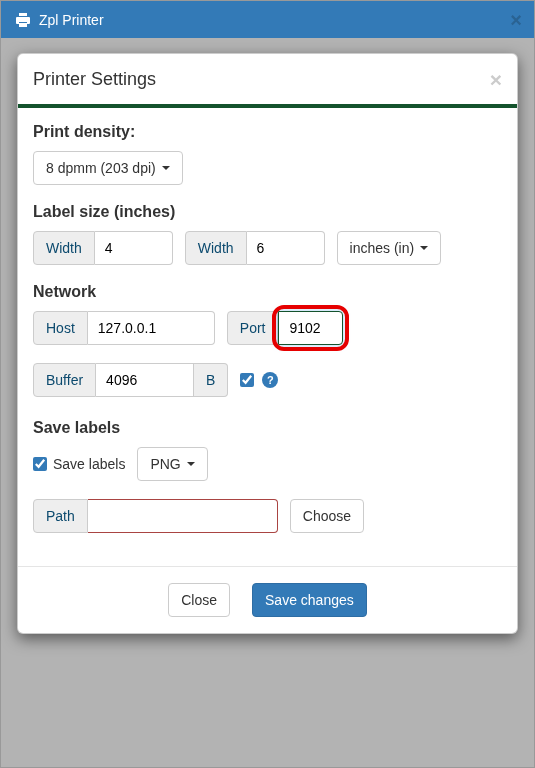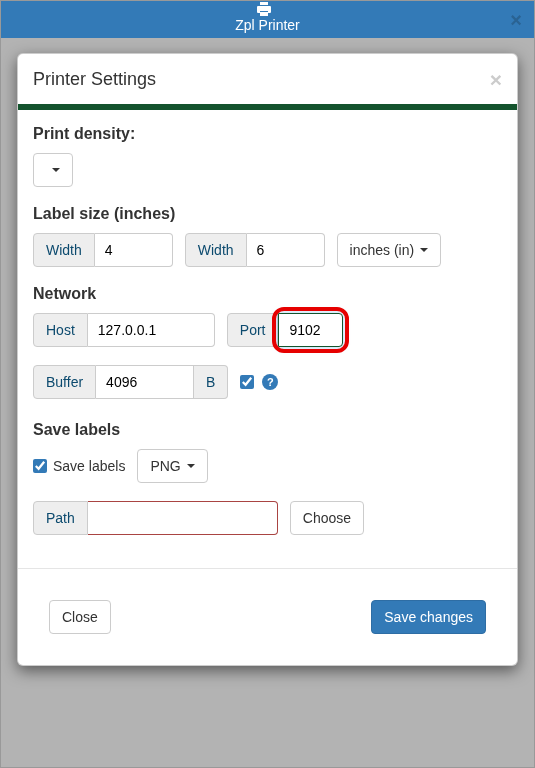--- a/index.html
+++ b/index.html
@@ -1,44 +1,44 @@
 <!DOCTYPE html>
 <html><head>
 <meta charset="utf-8">
 <style>
 * { box-sizing: border-box; margin: 0; padding: 0; }
 body { font-family: "Helvetica Neue", Helvetica, Arial, sans-serif; font-size: 14px; color: #333; background: #fff; width: 535px; height: 768px; overflow: hidden; border: 1px solid #999; }
-.titlebar { background: #337ab7; height: 38px; display: flex; align-items: center; padding: 0 14px; color: #fff; position: relative; flex-direction: column; }
+.titlebar { background: #337ab7; height: 38px; display: flex; align-items: center; padding: 0 14px; color: #fff; position: relative; }
 .titlebar .print-icon { margin-right: 8px; display: inline-flex; }
 .titlebar .title { font-size: 14px; }
 .titlebar .close-x { position: absolute; right: 12px; top: 8px; color: #2a6393; font-size: 20px; font-weight: bold; cursor: pointer; }
 .workspace { background: #b3b3b3; position: absolute; top: 38px; left: 1px; right: 1px; bottom: 1px; }
 .modal { position: absolute; left: 16px; right: 16px; top: 15px; background: #fff; border: 1px solid rgba(0,0,0,.2); border-radius: 6px; box-shadow: 0 5px 15px rgba(0,0,0,.5); }
-.modal-header { padding: 15px 15px 14px 15px; border-bottom: 6px solid #14532d; display: flex; align-items: center; justify-content: space-between; }
+.modal-header { padding: 15px 15px 14px 15px; border-bottom: 4px solid #14532d; display: flex; align-items: center; justify-content: space-between; }
 .modal-header h3 { font-size: 18px; font-weight: 500; color: #333; }
 .modal-header .modal-close { color: #ccc; font-size: 21px; font-weight: bold; background: none; border: none; cursor: pointer; line-height: 1; }
 .modal-body { padding: 15px; }
 .group-label { font-weight: 700; font-size: 16px; margin-bottom: 10px; }
 .row { display: flex; align-items: center; gap: 12px; margin-bottom: 18px; flex-wrap: wrap; }
 .input-group { display: flex; align-items: stretch; }
 .addon { background: #eee; border: 1px solid #ccc; color: #0c4a6e; padding: 6px 12px; font-size: 14px; display: flex; align-items: center; white-space: nowrap; border-radius: 4px 0 0 4px; }
 .addon.right { border-radius: 0 4px 4px 0; border-left: none; }
 .ctrl { border: 1px solid #ccc; border-left: none; padding: 6px 10px; font-size: 14px; height: 34px; background: #fff; border-radius: 0 4px 4px 0; font-family: inherit; }
 .btn { display: inline-flex; align-items: center; background: #fff; border: 1px solid #ccc; border-radius: 4px; padding: 6px 12px; font-size: 14px; color: #333; cursor: pointer; height: 34px; }
 .btn .caret { margin-left: 6px; }
 .btn.primary { background: #337ab7; color: #fff; border-color: #2e6da4; }
 .caret { width: 0; height: 0; border-left: 4px solid transparent; border-right: 4px solid transparent; border-top: 4px solid currentColor; display: inline-block; }
 .port-wrap { position: relative; display: inline-flex; }
 .port-highlight { position: absolute; left: -6px; top: -6px; right: -6px; bottom: -6px; border: 4px solid #e60000; border-radius: 12px; pointer-events: none; }
 .port-input { border: 1px solid #14532d; box-shadow: 0 0 6px rgba(102,175,233,.6); border-radius: 0 4px 4px 0; height: 34px; width: 65px; padding: 6px 6px 6px 10px; font-size: 14px; font-family: inherit; }
 .chk { display: inline-flex; align-items: center; gap: 6px; cursor: pointer; }
 .chk input { width: 14px; height: 14px; accent-color: #337ab7; }
 .help-icon { display: inline-flex; width: 16px; height: 16px; background: #337ab7; color: #fff; border-radius: 50%; align-items: center; justify-content: center; font-size: 11px; font-weight: bold; margin-left: 2px; }
 .path-input { border: 1px solid #a94442; border-left: none; border-radius: 0 4px 4px 0; height: 34px; width: 190px; padding: 6px 10px; font-size: 14px; font-family: inherit; }
-.modal-footer { padding: 31px; border-top: 1px solid #e5e5e5; display: flex; justify-content: space-between; gap: 22px; }
+.modal-footer { padding: 16px; border-top: 1px solid #e5e5e5; display: flex; justify-content: center; gap: 22px; }
 .section-spacer { height: 4px; }
 </style>
 </head>
 <body>
 
 <div class="titlebar">
   <span class="print-icon">
     <svg width="16" height="16" viewBox="0 0 16 16" fill="#fff">
         <path d="M4 1h8v3H4zM2 5h12a1 1 0 0 1 1 1v5a1 1 0 0 1-1 1h-2v-2H4v2H2a1 1 0 0 1-1-1V6a1 1 0 0 1 1-1zm2 6h8v4H4z"></path>
       </svg>
@@ -52,20 +52,21 @@
     <div class="modal-header">
       <h3>Printer Settings</h3>
       <button class="modal-close">×</button>
     </div>
 
     <div class="modal-body">
 
       <div class="group-label">Print density:</div>
       <div class="row">
         <button class="btn">
+          <span>8 dpmm (203 dpi)</span>
           <span class="caret"></span>
         </button>
       </div>
 
       <div class="group-label">Label size (inches)</div>
       <div class="row">
         <div class="input-group">
           <span class="addon">Width</span>
           <input class="ctrl" style="width: 78px;" value="4">
         </div>

